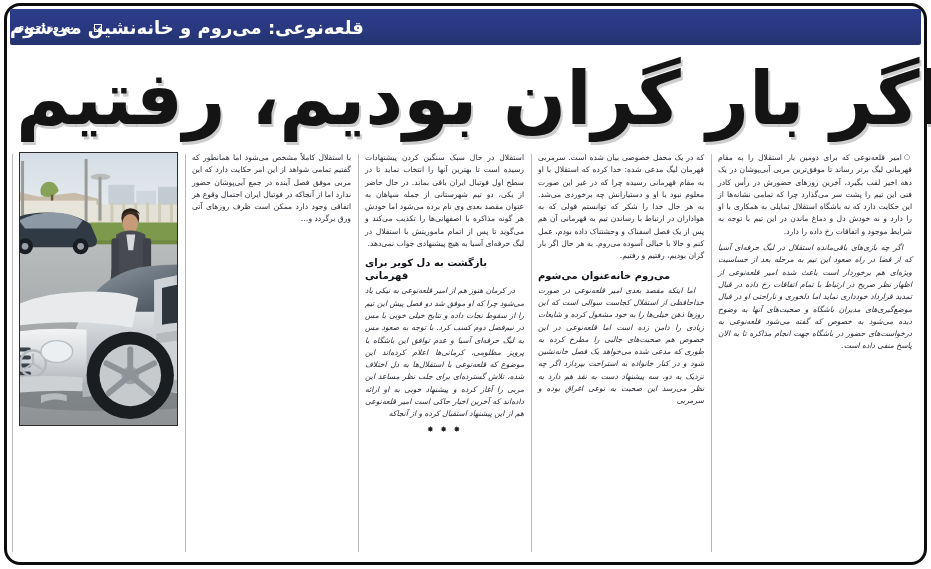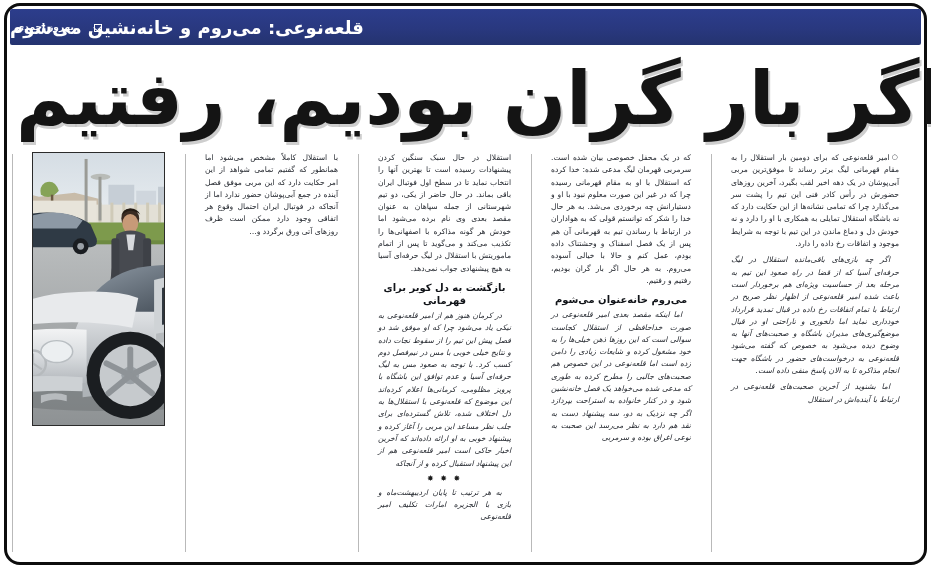--- a/index.html
+++ b/index.html
@@ -118,21 +118,21 @@
     left: 12px;
     top: 152px;
     width: 907px;
     height: 404px;
     display: flex;
     flex-direction: row;
     box-sizing: border-box;
   }
   .col {
     position: relative;
-    padding: 0 20px;
+    padding: 0 7px;
     box-sizing: border-box;
     text-align: justify;
     direction: rtl;
     color: #20242b;
   }
   .col + .col { }
   .rule {
     position: absolute;
     top: 2px;
     bottom: 4px;
@@ -150,21 +150,21 @@
     line-height: 1.62;
     text-align: justify;
     margin: 0 0 4px 0;
     letter-spacing: 0px;
     color: #23272e;
   }
   .body-txt.indent { text-indent: 9px; font-style: italic; }
   .sub-head {
     font-size: 10px;
     font-weight: bold;
-    text-align: center;
+    text-align: left;
     margin: 6px 0 3px 0;
     color: #101318;
     line-height: 1.3;
   }
   .lead-bullet::before {
     content: "\25CB";
     font-size: 7px;
     margin-left: 2px;
     vertical-align: 1px;
   }
@@ -206,37 +206,35 @@
 
   <div class="headline-wrap">
     <div class="headline">اگر بار گران بودیم، رفتیم</div>
   </div>
 
   <div class="content">
 
     <div class="col col-5">
       <p class="body-txt lead-bullet">امیر قلعه‌نوعی که برای دومین بار استقلال را به مقام قهرمانی لیگ برتر رساند تا موفق‌ترین مربی آبی‌پوشان در یک دهه اخیر لقب بگیرد، آخرین روزهای حضورش در رأس کادر فنی این تیم را پشت سر می‌گذارد چرا که تمامی نشانه‌ها از این حکایت دارد که نه باشگاه استقلال تمایلی به همکاری با او را دارد و نه خودش دل و دماغ ماندن در این تیم با توجه به شرایط موجود و اتفاقات رخ داده را دارد.</p>
       <p class="body-txt indent">اگر چه بازی‌های باقی‌مانده استقلال در لیگ حرفه‌ای آسیا که از قضا در راه صعود این تیم به مرحله بعد از حساسیت ویژه‌ای هم برخوردار است باعث شده امیر قلعه‌نوعی از اظهار نظر صریح در ارتباط با تمام اتفاقات رخ داده در قبال تمدید قرارداد خودداری نماید اما دلخوری و ناراحتی او در قبال موضع‌گیری‌های مدیران باشگاه و صحبت‌های آنها به وضوح دیده می‌شود به خصوص که گفته می‌شود قلعه‌نوعی به درخواست‌های حضور در باشگاه جهت انجام مذاکره تا به الان پاسخ منفی داده است.</p>
-      <p class="body-txt indent">اما بشنوید از آخرین صحبت‌های قلعه‌نوعی در ارتباط با آینده‌اش در استقلال</p>
       <div class="rule" style="left:0;"></div>
     </div>
 
     <div class="col col-4">
       <p class="body-txt">که در یک محفل خصوصی بیان شده است. سرمربی قهرمان لیگ مدعی شده: خدا کرده که استقلال با او به مقام قهرمانی رسیده چرا که در غیر این صورت معلوم نبود با او و دستیارانش چه برخوردی می‌شد. به هر حال خدا را شکر که توانستم قولی که به هواداران در ارتباط با رساندن تیم به قهرمانی آن هم پس از یک فصل اسفناک و وحشتناک داده بودم، عمل کنم و حالا با خیالی آسوده می‌روم. به هر حال اگر بار گران بودیم، رفتیم و رفتیم.</p>
       <h3 class="sub-head">می‌روم خانه‌عنوان می‌شوم</h3>
       <p class="body-txt indent">اما اینکه مقصد بعدی امیر قلعه‌نوعی در صورت خداحافظی از استقلال کجاست سوالی است که این روزها ذهن خیلی‌ها را به خود مشغول کرده و شایعات زیادی را دامن زده است اما قلعه‌نوعی در این خصوص هم صحبت‌های جالبی را مطرح کرده به طوری که مدعی شده می‌خواهد یک فصل خانه‌نشین شود و در کنار خانواده به استراحت بپردازد اگر چه نزدیک به دو، سه پیشنهاد دست به نقد هم دارد به نظر می‌رسد این صحبت به نوعی اغراق بوده و سرمربی</p>
       <div class="rule" style="left:0;"></div>
     </div>
 
     <div class="col col-3">
       <p class="body-txt">استقلال در حال سبک سنگین کردن پیشنهادات رسیده است تا بهترین آنها را انتخاب نماید تا در سطح اول فوتبال ایران باقی بماند. در حال حاضر از یکی، دو تیم شهرستانی از جمله سپاهان به عنوان مقصد بعدی وی نام برده می‌شود اما خودش هر گونه مذاکره با اصفهانی‌ها را تکذیب می‌کند و می‌گوید تا پس از اتمام ماموریتش با استقلال در لیگ حرفه‌ای آسیا به هیچ پیشنهادی جواب نمی‌دهد.</p>
       <h3 class="sub-head">بازگشت به دل کویر برای قهرمانی</h3>
       <p class="body-txt indent">در کرمان هنوز هم از امیر قلعه‌نوعی به نیکی یاد می‌شود چرا که او موفق شد دو فصل پیش این تیم را از سقوط نجات داده و نتایج خیلی خوبی با مس در نیم‌فصل دوم کسب کرد. با توجه به صعود مس به لیگ حرفه‌ای آسیا و عدم توافق این باشگاه با پرویز مظلومی، کرمانی‌ها اعلام کرده‌اند این موضوع که قلعه‌نوعی با استقلال‌ها به دل اختلاف شده، تلاش گسترده‌ای برای جلب نظر مساعد این مربی را آغاز کرده و پیشنهاد خوبی به او ارائه داده‌اند که آخرین اخبار حاکی است امیر قلعه‌نوعی هم از این پیشنهاد استقبال کرده و از آنجاکه</p>
       <div class="stars">✸ ✸ ✸</div>
-      <p class="body-txt indent">به هر ترتیب تا پایان اردیبهشت‌ماه و بازی با الجزیره امارات تکلیف امیر قلعه‌نوعی</p>
       <div class="rule" style="left:0;"></div>
     </div>
 
     <div class="col col-2">
       <p class="body-txt">با استقلال کاملاً مشخص می‌شود اما همانطور که گفتیم تمامی شواهد از این امر حکایت دارد که این مربی موفق فصل آینده در جمع آبی‌پوشان حضور ندارد اما از آنجاکه در فوتبال ایران احتمال وقوع هر اتفاقی وجود دارد ممکن است ظرف روزهای آتی ورق برگردد و…</p>
       <div class="rule" style="left:0;"></div>
     </div>
 
     <div class="col col-1">
       <div class="photo-block">

